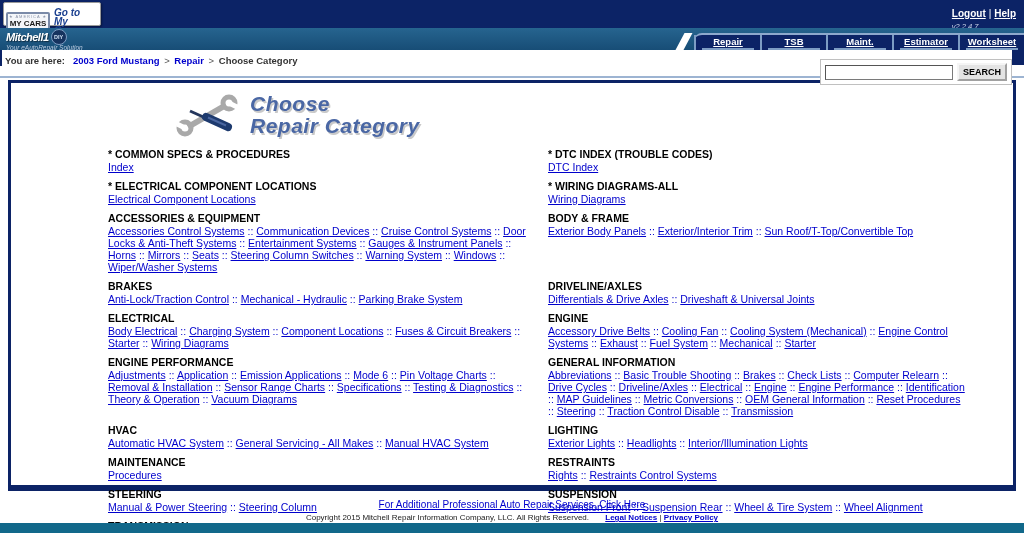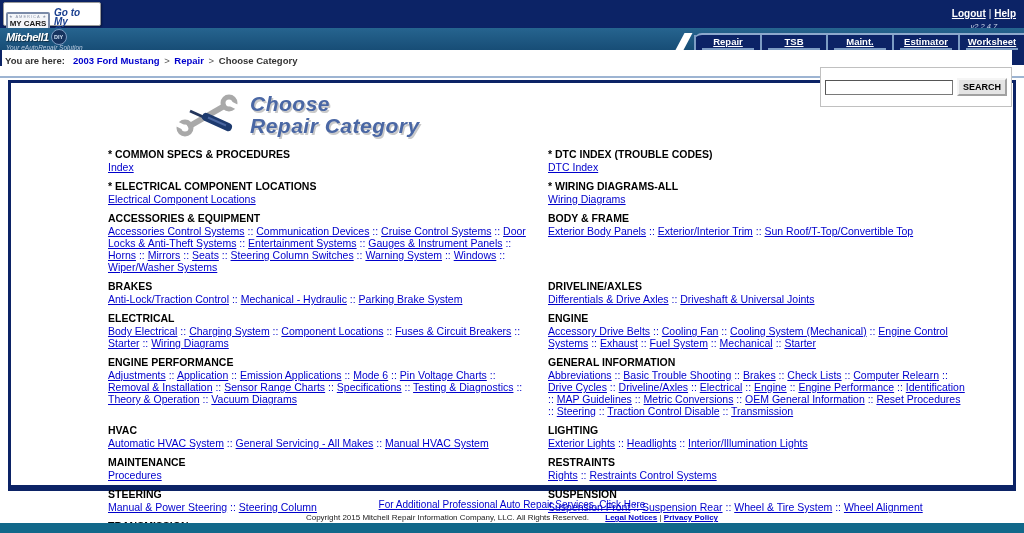--- a/index.html
+++ b/index.html
@@ -10,21 +10,21 @@
   .topbar { position:relative; height:28px; background:#0c2366; }
   .garage-btn { position:absolute; left:3px; top:2px; height:24px; background:#fff;
                 border:1px solid #9a9a9a; border-radius:2px; display:flex; align-items:center;
                 padding:16px 4px 1px 2px; cursor:pointer; box-shadow:1px 1px 2px rgba(0,0,0,.4); }
   .plate { width:44px; height:19px; border:2px solid #7a8aa8; border-radius:2px; background:#f4f6fa;
            display:flex; flex-direction:column; align-items:center; justify-content:center; }
   .plate-top { font-size:4px; color:#8a93a8; letter-spacing:1px; line-height:4px; }
   .plate-text { font-size:8px; font-weight:bold; color:#1a1a1a; line-height:9px; letter-spacing:0; }
   .garage-label { font-size:10px; font-weight:bold; font-style:italic; color:#1a3f8f;
                   line-height:9px; margin-left:4px; width:42px; }
-  .top-right { position:absolute; right:8px; top:3px; text-align:center; }
+  .top-right { position:absolute; right:8px; top:3px; text-align:left; }
   .top-right a { color:#fff; font-size:10px; font-weight:bold; text-decoration:underline; cursor:pointer; }
   .top-right .sep { color:#fff; font-size:10px; margin:0 3px; }
   .version { color:#cdd6ea; font-size:7.5px; font-style:italic; margin-top:1px; }
 
   
   .logobar { position:relative; height:22px; background:linear-gradient(#26648f,#174d76); }
   .brand { position:absolute; left:6px; top:-1px; }
   .brand-name { color:#fff; font-size:11px; font-weight:bold; font-style:italic; letter-spacing:-.5px;
                 text-shadow:1px 1px 1px rgba(0,0,0,.5); }
   .diy-badge { display:inline-block; width:16px; height:16px; border-radius:50%;
@@ -40,22 +40,22 @@
   .tab:first-child { border-left:none; }
   .tab::after { content:""; position:absolute; left:10%; right:10%; bottom:0; height:2px; background:#7d9dc4; }
 
   
   .crumbrow { position:relative; height:28px; background:#fff; border-bottom:2px solid #9db4d2; }
   .crumb { position:absolute; left:5px; top:5px; font-size:9.5px; color:#333; font-weight:bold; }
   .crumb a { color:#0000cc; cursor:pointer; }
   .crumb .gt { color:#555; font-weight:normal; padding:0 2px; }
   .crumb-edge { position:absolute; left:0; top:0; width:2px; height:16px; background:#0c2366; }
   .navy-corner { position:absolute; right:0; top:0; width:12px; height:15px; background:#0c2366; }
-  .searchpanel { position:absolute; right:12px; top:17px; background:#fff; border:1px solid #c0c0c0;
-                 padding:10px 4px; display:flex; align-items:center; }
+  .searchpanel { position:absolute; right:12px; top:9px; background:#fff; border:1px solid #c0c0c0;
+                 padding:3px 4px; display:flex; align-items:center; }
   .searchpanel input { width:128px; height:15px; border:1px solid #7a7a7a; border-top-color:#555;
                        border-left-color:#555; font-size:10px; padding:0 2px; }
   .searchpanel button { margin-left:4px; height:18px; font-size:9px; font-weight:bold; color:#000;
                         background:#e4e4e4; border:2px outset #f5f5f5; padding:0 4px; cursor:pointer;
                         font-family:"Liberation Sans", sans-serif; }
 
   
   .contentbox { margin:2px 8px 0 8px; height:411px; background:#fff;
                 border:3px solid #0c2366; border-bottom-width:6px; }
   .pagehead { display:flex; align-items:flex-start; padding:10px 0 0 165px; height:57px; }

